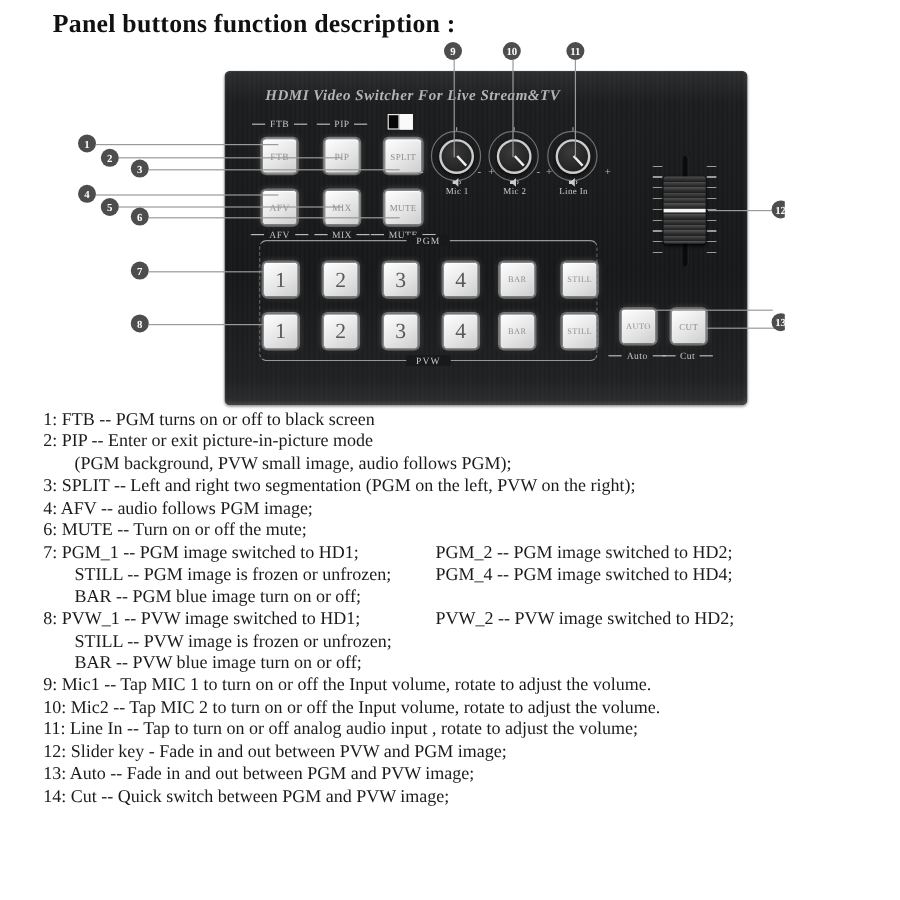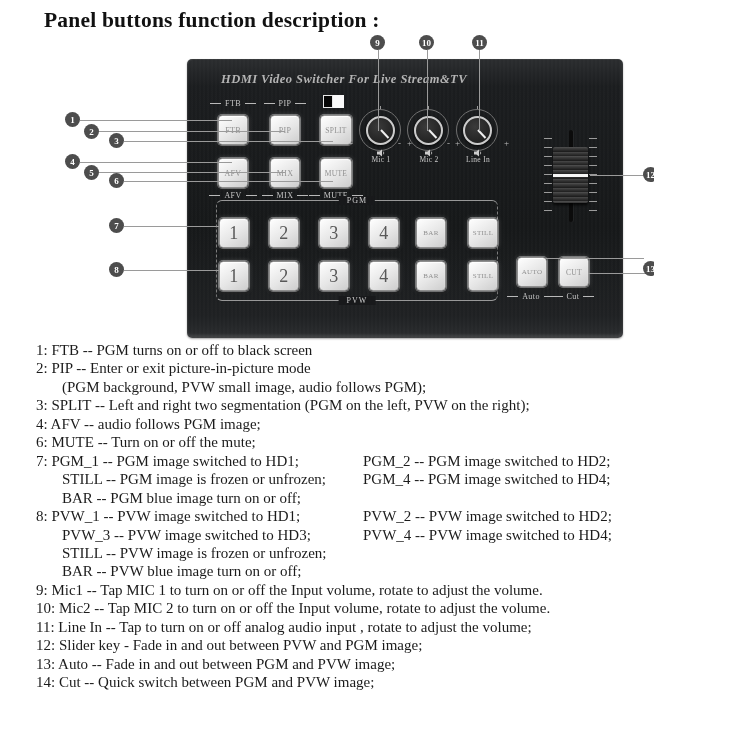--- a/index.html
+++ b/index.html
@@ -274,21 +274,20 @@
       <div class="desc-row"><span>2: PIP -- Enter or exit picture-in-picture mode</span></div>
       <div class="desc-row indent"><span>(PGM background, PVW small image, audio follows PGM);</span></div>
       <div class="desc-row"><span>3: SPLIT -- Left and right two segmentation (PGM on the left, PVW on the right);</span></div>
       <div class="desc-row"><span>4: AFV -- audio follows PGM image;</span></div>
       <div class="desc-row"><span>6: MUTE -- Turn on or off the mute;</span></div>
       <div class="desc-row"><span>7: PGM_1 -- PGM image switched to HD1;</span><span class="col2">PGM_2 -- PGM image switched to HD2;</span></div>
       <div class="desc-row indent"><span class="col2">PGM_4 -- PGM image switched to HD4;</span></div>
       <div class="desc-row indent"><span>STILL -- PGM image is frozen or unfrozen;</span></div>
       <div class="desc-row indent"><span>BAR -- PGM blue image turn on or off;</span></div>
       <div class="desc-row"><span>8: PVW_1 -- PVW image switched to HD1;</span><span class="col2">PVW_2 -- PVW image switched to HD2;</span></div>
-      <div class="desc-row indent"><span>PVW_3 -- PVW image switched to HD3;</span><span class="col2">PVW_4 -- PVW image switched to HD4;</span></div>
       <div class="desc-row indent"><span>STILL -- PVW image is frozen or unfrozen;</span></div>
       <div class="desc-row indent"><span>BAR -- PVW blue image turn on or off;</span></div>
       <div class="desc-row"><span>9: Mic1 -- Tap MIC 1 to turn on or off the Input volume, rotate to adjust the volume.</span></div>
       <div class="desc-row"><span>10: Mic2 -- Tap MIC 2 to turn on or off the Input volume, rotate to adjust the volume.</span></div>
       <div class="desc-row"><span>11: Line In -- Tap to turn on or off analog audio input , rotate to adjust the volume;</span></div>
       <div class="desc-row"><span>12: Slider key - Fade in and out between PVW and PGM image;</span></div>
       <div class="desc-row"><span>13: Auto -- Fade in and out between PGM and PVW image;</span></div>
       <div class="desc-row"><span>14: Cut -- Quick switch between PGM and PVW image;</span></div>
     </div>
 

